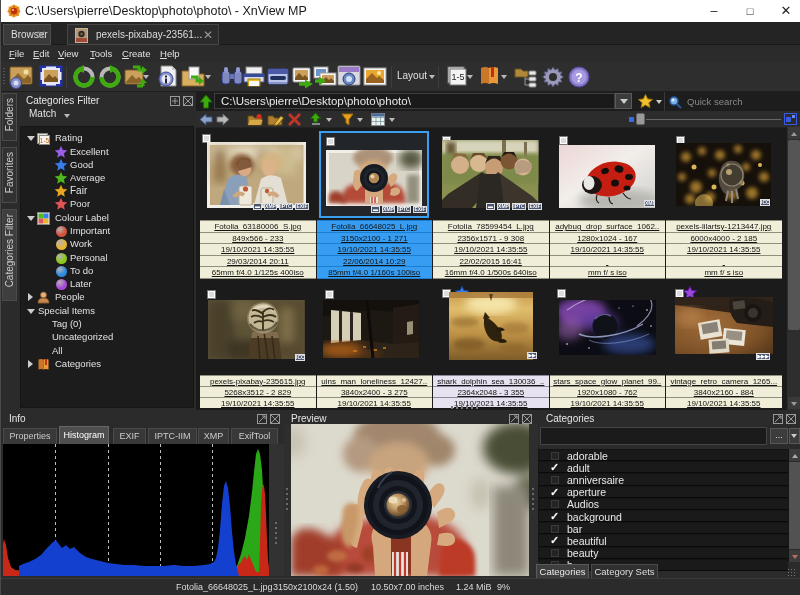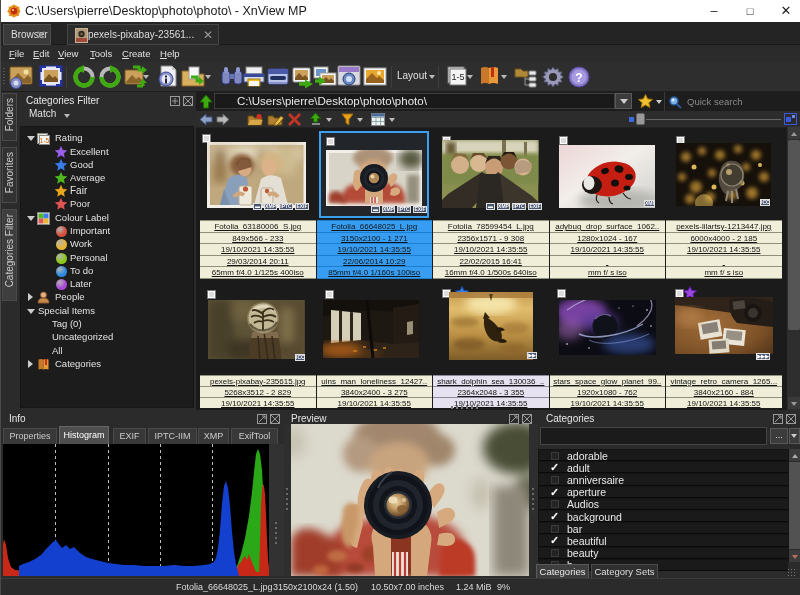--- a/index.html
+++ b/index.html
@@ -48,21 +48,21 @@
         <circle cx="8" cy="8" r="3.2" fill="#c03010"></circle>
         <circle cx="7" cy="7" r="1" fill="#f0d090"></circle>
       </svg>
  <span class="txt">C:\Users\pierre\Desktop\photo\photo\ - XnView MP</span>
  <div class="winbtn" style="left:690px">–</div>
  <div class="winbtn" style="left:726px;font-size:11px">□</div>
  <div class="winbtn" style="left:762px;font-size:13px">✕</div>
 </div>
 <div class="abs" id="tabbar">
  <div class="tab" style="left:2px;width:48px;background:#3a3a3a;border:1px solid #4d4d4d;padding-left:7px">Browser <span class="tabx" style="position:absolute;right:4px">✕</span></div>
- <div class="tab" style="left:66px;width:152px;background:#2c2c2c;border:1px solid #454545;padding-left:20px">pexels-pixabay-23561...<span class="tabx" style="position:absolute;right:5px">✕</span></div>
+ <div class="tab" style="left:66px;width:152px;background:#2c2c2c;border:1px solid #454545;padding-left:28px">pexels-pixabay-23561...<span class="tabx" style="position:absolute;right:5px">✕</span></div>
  <svg class="abs" style="left:74px;top:6px" width="13" height="15">
         <rect width="13" height="15" fill="#c8b294"></rect>
         <rect x="1" y="1" width="11" height="13" fill="#b09878"></rect>
         <circle cx="6.5" cy="6" r="3.2" fill="#2e2a26"></circle>
         <circle cx="6.5" cy="6" r="1.2" fill="#8a6c48"></circle>
         <rect x="1" y="10" width="11" height="4" fill="#a04a38"></rect>
       </svg>
 </div>
 <div class="abs" id="menubar">
  <span style="left:8px"><u>F</u>ile</span>
@@ -284,21 +284,21 @@
         <path d="M1.5 1.5 Q4 0.5 6.5 1.5 L6.5 11.5 Q4 10.5 1.5 11.5 Z" fill="#c87828"></path>
         <path d="M6.5 1.5 Q9 0.5 11.5 1.5 L11.5 11.5 Q9 10.5 6.5 11.5 Z" fill="#e89838"></path>
         <rect x="8" y="1" width="2" height="6" fill="#c03010"></rect>
       </svg>
  <div class="abs" style="left:37px;top:266px;font-size:9.5px;color:#e2e2e2">Categories</div>
     </div>
 <div class="abs" id="browser">
       <svg class="abs" style="left:3px;top:2px" width="14" height="15">
         <path d="M7 1 L13 8 L9.5 8 L9.5 14 L4.5 14 L4.5 8 L1 8 Z" fill="#3faa10" stroke="#1a6a00"></path>
       </svg>
- <div class="abs" style="left:18px;top:1px;width:401px;height:16px;background:#1a1a1a;border:1px solid #3e3e3e;color:#e8e8e8;font-size:11.5px;line-height:15px;padding-left:22px">C:\Users\pierre\Desktop\photo\photo\</div>
+ <div class="abs" style="left:18px;top:1px;width:401px;height:16px;background:#1a1a1a;border:1px solid #3e3e3e;color:#e8e8e8;font-size:11.5px;line-height:15px;padding-left:6px">C:\Users\pierre\Desktop\photo\photo\</div>
  <div class="abs" style="left:419px;top:1px;width:17px;height:16px;background:#3c3c3c;border:1px solid #5a5a5a"></div>
  <div class="abs" style="left:424px;top:7px;width:0;height:0;border-left:4px solid transparent;border-right:4px solid transparent;border-top:5px solid #ccc"></div>
  <svg class="abs" style="left:442px;top:2px" width="15" height="14" viewBox="0 0 15 14">
         <path d="M7.5 0.5 L9.6 4.9 L14.5 5.5 L10.8 8.8 L11.9 13.5 L7.5 11 L3.1 13.5 L4.2 8.8 L0.5 5.5 L5.4 4.9 Z" fill="#f0c030" stroke="#a87808"></path>
       </svg>
  <div class="abs" style="left:460px;top:8px;width:0;height:0;border-left:3px solid transparent;border-right:3px solid transparent;border-top:4px solid #ccc"></div>
  <div class="abs" style="left:468px;top:0;width:137px;height:19px;background:#1d1d1d;border-left:1px solid #3a3a3a"></div>
  <svg class="abs" style="left:472px;top:3px" width="14" height="14">
         <circle cx="6" cy="6" r="4" fill="#7ab0e8" stroke="#2a5a9a" stroke-width="1.5"></circle>
         <circle cx="5" cy="5" r="1.5" fill="#d8ecff"></circle>

